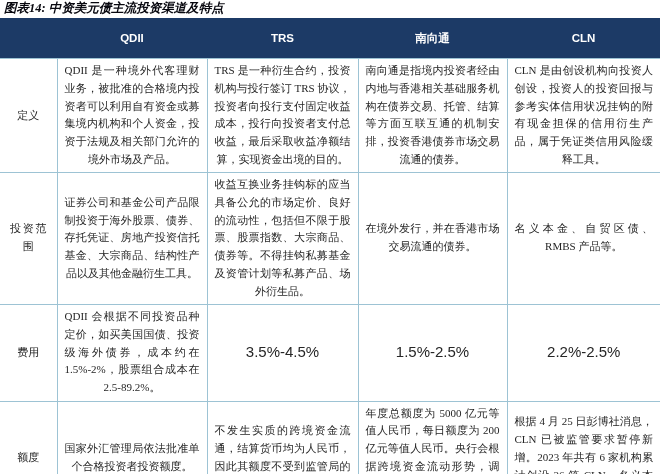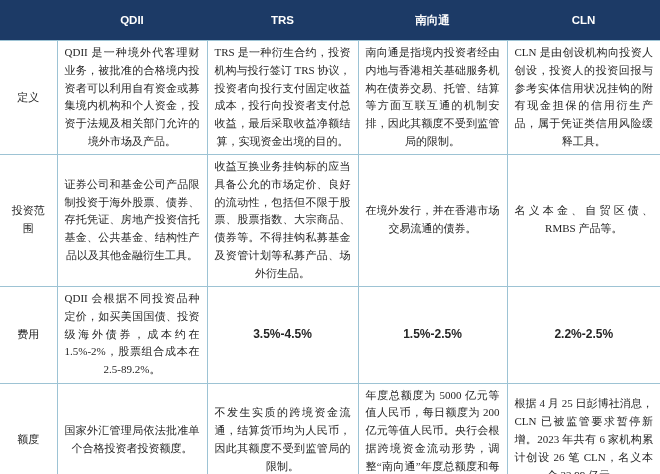--- a/index.html
+++ b/index.html
@@ -63,42 +63,41 @@
     line-height: 1.62;
     padding: 3px 7px;
     box-sizing: border-box;
   }
   
   tbody td:first-child { border-left: none; }
   tbody td:last-child  { border-right: none; margin-top: 16px; }
   tbody tr:last-child td { border-bottom: none; }
 
   td.row-label {
-    text-align: center;
     text-align-last: center;
     letter-spacing: 0;
     padding: 3px 10px;
   }
   td.num {
     font-family: "Liberation Sans", "DejaVu Sans", sans-serif;
     text-align: center;
     text-align-last: center;
-    font-size: 12px;
-    font-weight: bold;
+    font-size: 15px;
   }
   tr.r-def   { height: 113px; }
   tr.r-scope { height: 111px; }
   tr.r-fee   { height: 97px;  }
   tr.r-quota { height: 90px;  }
 </style>
 </head>
 <body>
 
 <div class="figure">
 
+  <div class="figure-title">图表14: 中资美元债主流投资渠道及特点</div>
 
   <table class="channels">
     <colgroup>
       <col class="c-label">
         <col class="c-qdii">
         <col class="c-trs">
         <col class="c-south">
         <col class="c-cln">
     </colgroup>
     <thead>
@@ -108,26 +107,26 @@
         <th>TRS</th>
         <th>南向通</th>
         <th>CLN</th>
       </tr>
     </thead>
     <tbody>
       <tr class="r-def">
         <td class="row-label">定义</td>
         <td>QDII 是一种境外代客理财业务，被批准的合格境内投资者可以利用自有资金或募集境内机构和个人资金，投资于法规及相关部门允许的境外市场及产品。</td>
         <td>TRS 是一种衍生合约，投资机构与投行签订 TRS 协议，投资者向投行支付固定收益成本，投行向投资者支付总收益，最后采取收益净额结算，实现资金出境的目的。</td>
-        <td>南向通是指境内投资者经由内地与香港相关基础服务机构在债券交易、托管、结算等方面互联互通的机制安排，因此其额度不受到监管局的限制。</td>
+        <td>南向通是指境内投资者经由内地与香港相关基础服务机构在债券交易、托管、结算等方面互联互通的机制安排，投资香港债券市场交易流通的债券。</td>
         <td>CLN 是由创设机构向投资人创设，投资人的投资回报与参考实体信用状况挂钩的附有现金担保的信用衍生产品，属于凭证类信用风险缓释工具。</td>
       </tr>
       <tr class="r-scope">
         <td class="row-label">投资范围</td>
-        <td>证券公司和基金公司产品限制投资于海外股票、债券、存托凭证、房地产投资信托基金、公共基金、结构性产品以及其他金融衍生工具。</td>
+        <td>证券公司和基金公司产品限制投资于海外股票、债券、存托凭证、房地产投资信托基金、大宗商品、结构性产品以及其他金融衍生工具。</td>
         <td>收益互换业务挂钩标的应当具备公允的市场定价、良好的流动性，包括但不限于股票、股票指数、大宗商品、债券等。不得挂钩私募基金及资管计划等私募产品、场外衍生品。</td>
         <td>在境外发行，并在香港市场交易流通的债券。</td>
         <td>名义本金、自贸区债、RMBS 产品等。</td>
       </tr>
       <tr class="r-fee">
         <td class="row-label">费用</td>
         <td>QDII 会根据不同投资品种定价，如买美国国债、投资级海外债券，成本约在 1.5%-2%，股票组合成本在 2.5-89.2%。</td>
         <td class="num">3.5%-4.5%</td>
         <td class="num">1.5%-2.5%</td>
         <td class="num">2.2%-2.5%</td>

